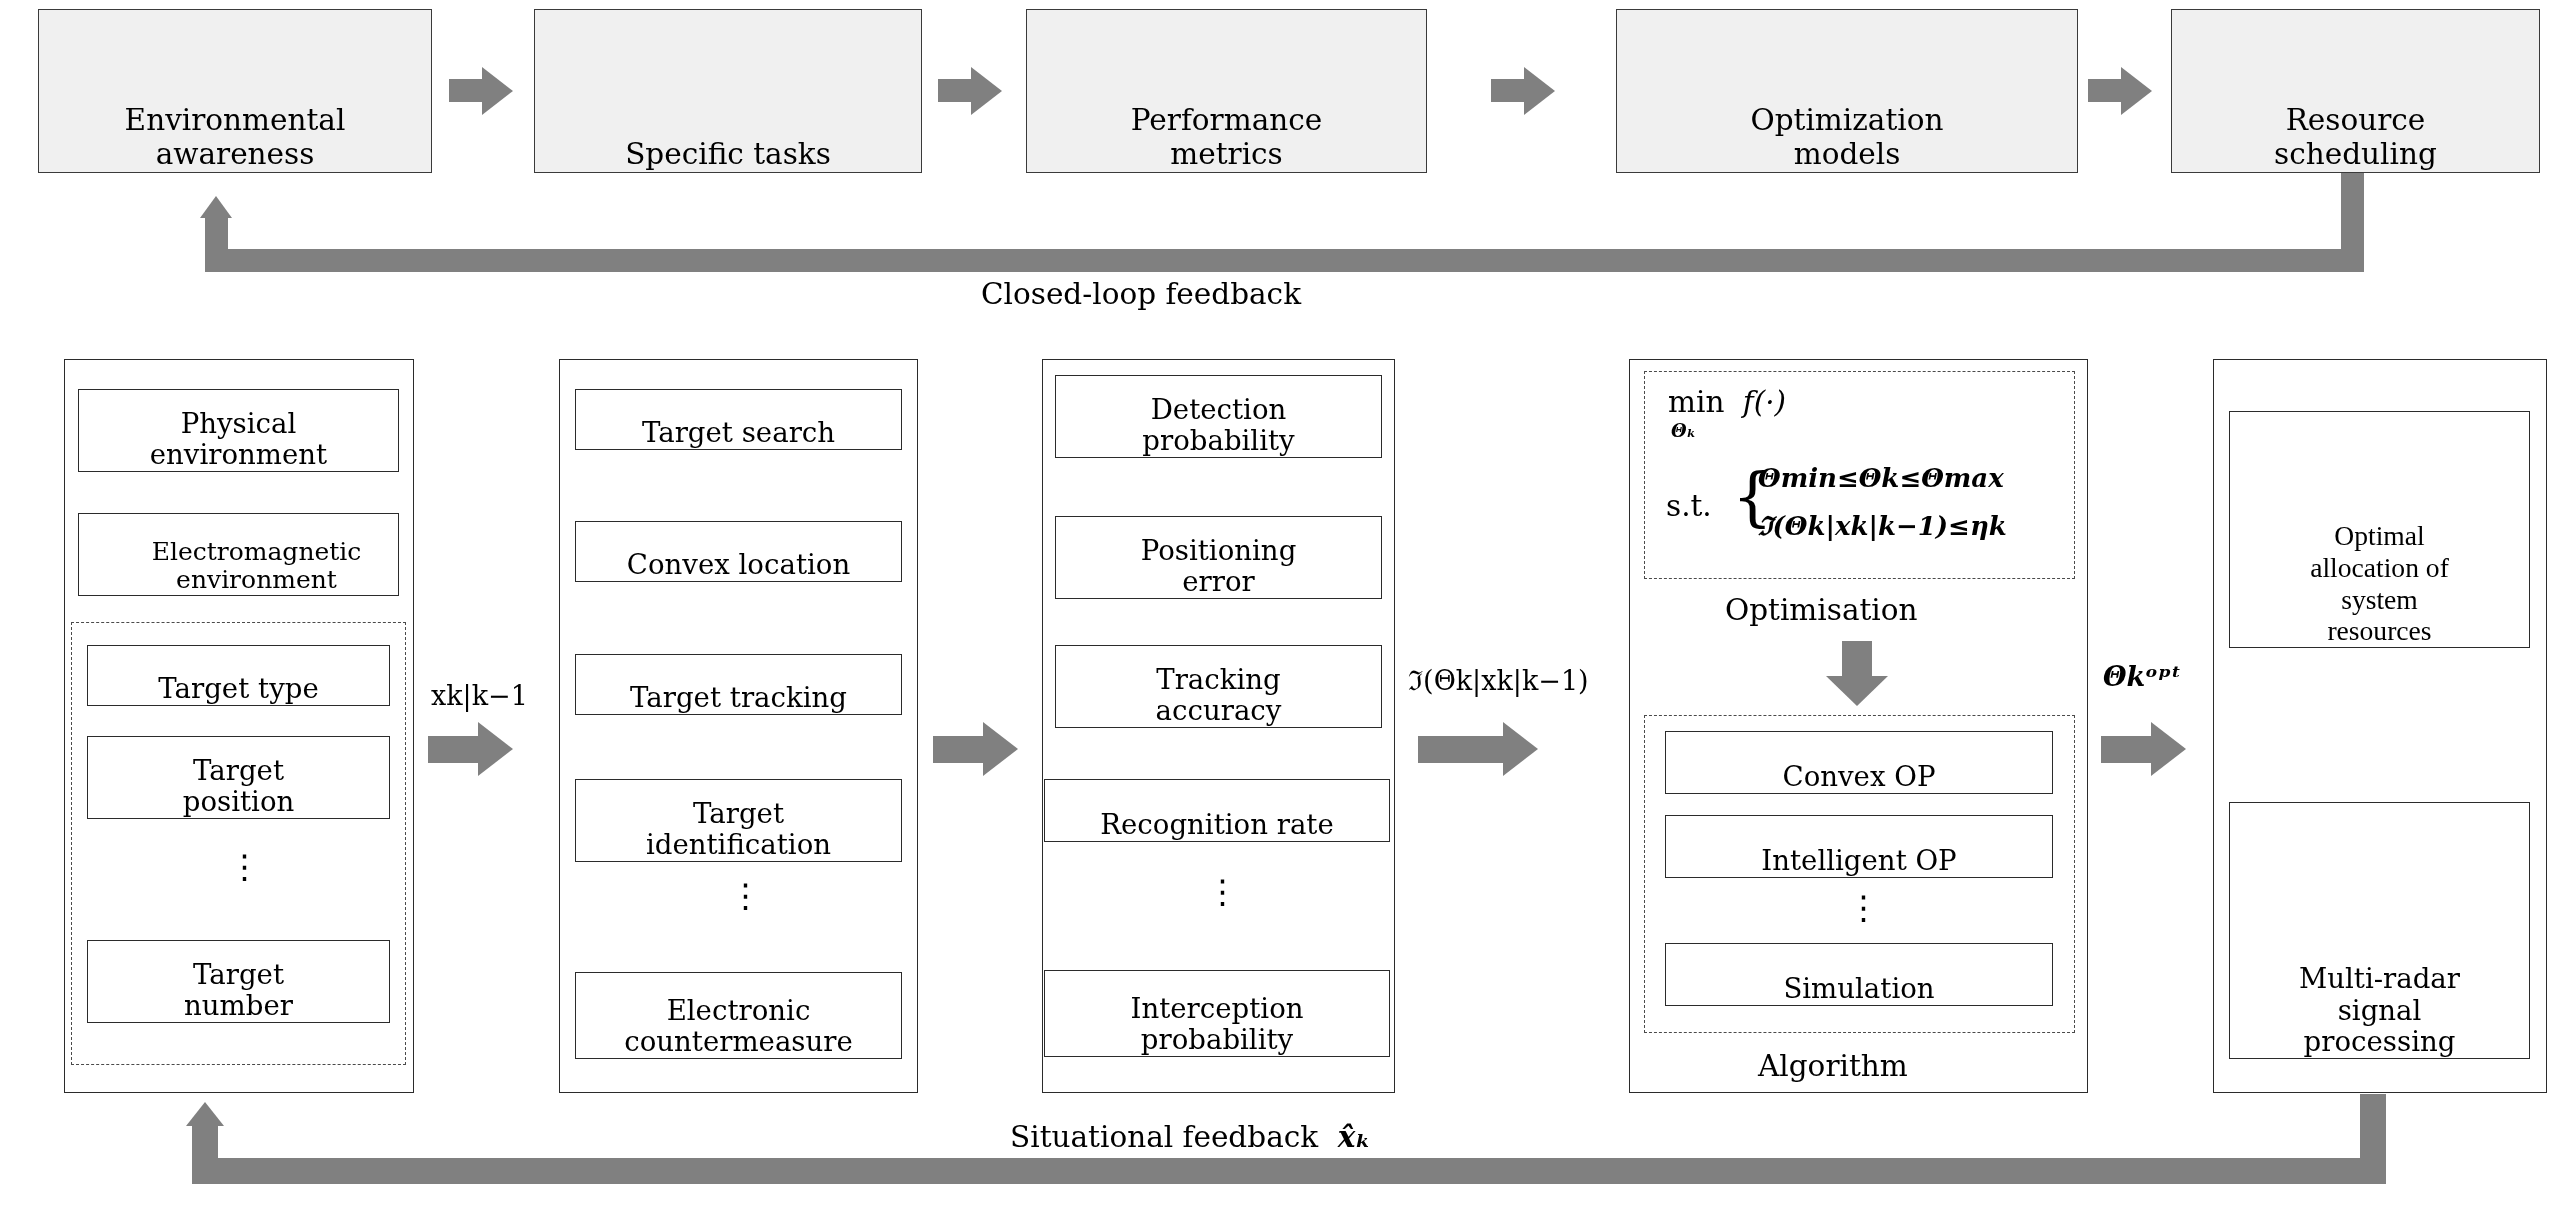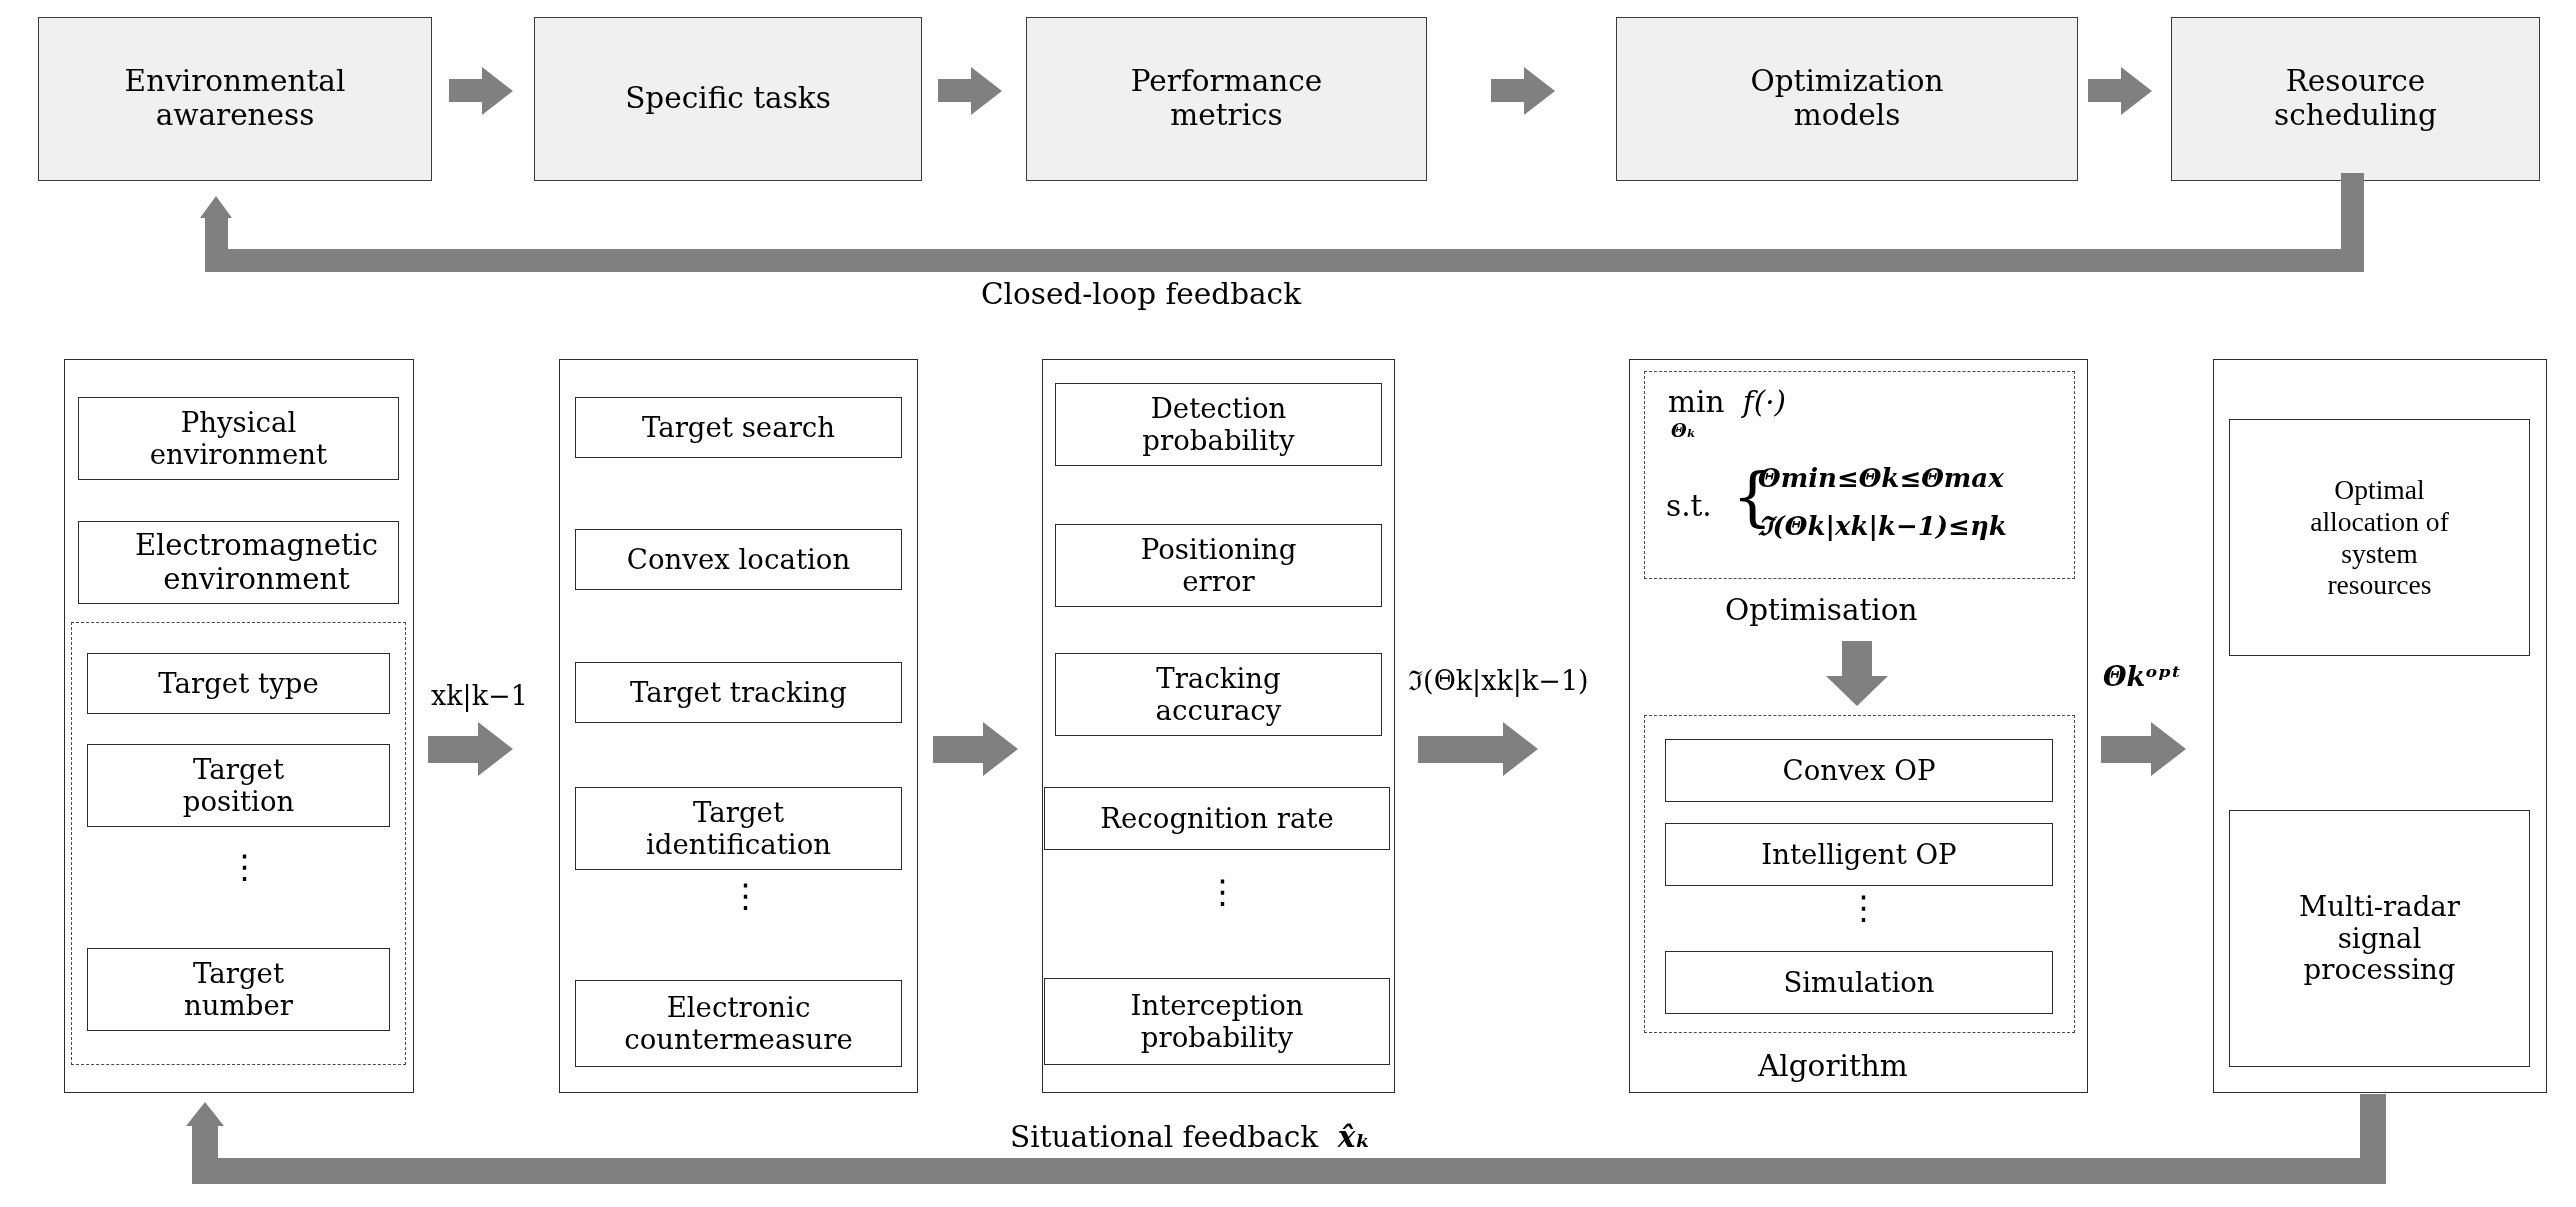--- a/index.html
+++ b/index.html
@@ -15,25 +15,24 @@
     position: relative;
     overflow: hidden;
   }
 
   
   .box {
     box-sizing: border-box;
     border: 1.9px solid #2b2b2b;
     background: #ffffff;
     display: flex;
-    align-items: center;
+    align-items: flex-end;
     justify-content: center;
     text-align: center;
     line-height: 1.15;
-    margin-top: 8px;
   }
   .top-box {
     background: #f0f0f0;
     border: 1.9px solid #3a3a3a;
   }
   .dash-box {
     box-sizing: border-box;
     border: 1.9px dashed #4a4a4a;
     background: transparent;
   }
@@ -130,21 +129,21 @@
 <div class="fb-seg" style="left:205px;top:218px;width:23px;height:54px;"></div>
 <div class="fb-head" style="left:200px;top:196px;"></div>
 <div class="label" style="left:981px;top:277px;font-size:29.5px;">Closed-loop feedback</div>
 
 <div class="col-outer" style="left:64px;top:359px;width:350px;height:734px;"></div>
 
 <div class="box" style="position:absolute;left:78px;top:389px;width:321px;height:83px;font-size:27.6px;">
   <span style="white-space:pre-line">Physical
 environment</span>
 </div>
-<div class="box" style="position:absolute;left:78px;top:513px;width:321px;height:83px;font-size:29px;padding-left:36px;">
+<div class="box" style="position:absolute;left:78px;top:513px;width:321px;height:83px;font-size:25px;padding-left:36px;">
   <span style="white-space:pre-line">Electromagnetic
 environment</span>
 </div>
 
 <div class="dash-box" style="position:absolute;left:71px;top:622px;width:335px;height:443px;"></div>
 
 <div class="box" style="position:absolute;left:87px;top:645px;width:303px;height:61px;font-size:27.6px;">
   <span style="white-space:pre-line">Target type</span>
 </div>
 <div class="box" style="position:absolute;left:87px;top:736px;width:303px;height:83px;font-size:27.6px;">

